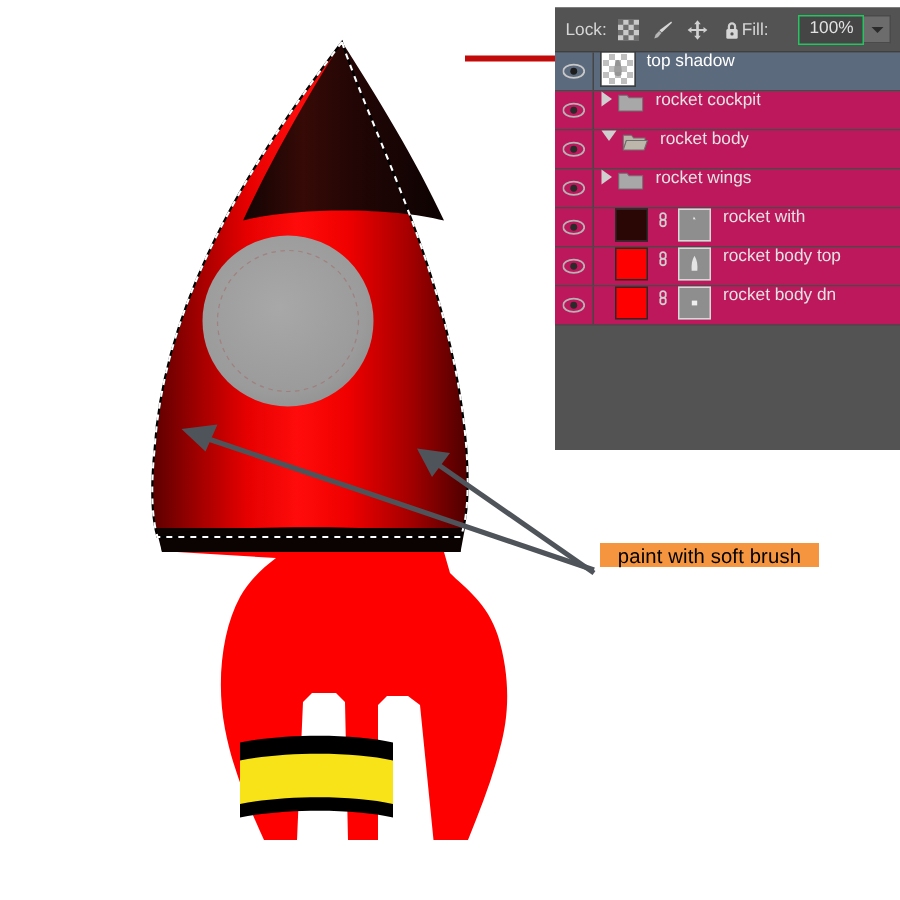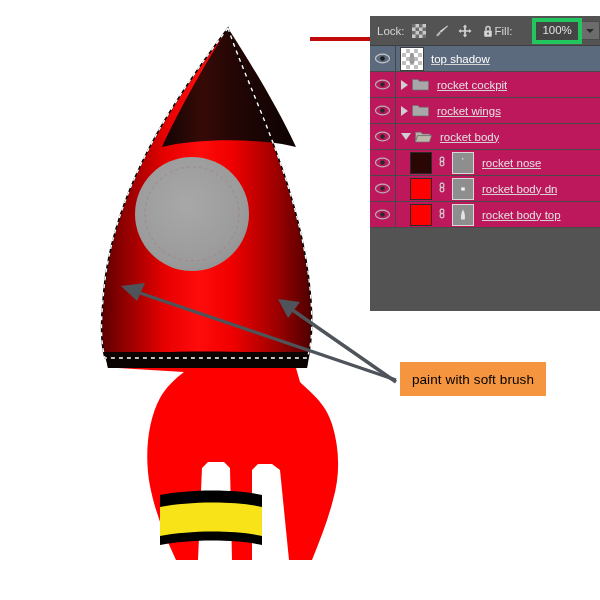--- a/index.html
+++ b/index.html
@@ -16,33 +16,33 @@
     background: #ffffff;
   }
 
   
   #artwork { position: absolute; left: 0; top: 0; width: 600px; height: 600px; }
 
   
   .callout {
     position: absolute;
     left: 400px; top: 362px;
-    width: 146px; height: 34px;
+    width: 146px; height: 16px;
     background: #f5953f;
     display: flex; align-items: center; justify-content: center;
     color: #000;
     font-size: 13.5px;
     letter-spacing: .1px;
     white-space: nowrap;
   }
 
   
   #layers-panel {
     position: absolute;
-    left: 370px; top: 16px;
+    left: 370px; top: 5px;
     width: 230px; height: 295px;
     background: #535353;
     color: #d3d3d3;
     font-size: 11.5px;
     user-select: none;
   }
   .lock-bar {
     position: relative;
     height: 30px;
     background: #535353;
@@ -50,21 +50,21 @@
     padding: 0 6px 0 7px;
     border-bottom: 1px solid #3f3f3f;
   }
   .lock-label { font-size: 11.5px; color: #d6d6d6; margin-right: 7px; }
   .lock-icons { display: flex; align-items: center; gap: 9px; }
   .lock-ic { width: 14px; height: 14px; display: block; }
   .fill-group { margin-left: auto; display: flex; align-items: center; }
   .fill-label { font-size: 11.5px; color: #d6d6d6; margin-right: 20px; }
   .fill-box {
     background: #454545;
-    border: 4px solid #22c55e;
+    border: 1px solid #22c55e;
     color: #e2e2e2;
     font-size: 11.5px;
     padding: 2px 6px 3px 6px;
     min-width: 44px;
     text-align: center;
     line-height: 13px;
   }
   .fill-drop {
     background: #6c6c6c;
     border: 1px solid #4a4a4a;
@@ -87,21 +87,21 @@
     background: #be185d;
     border-bottom: 1px solid #494949;
   }
   .layer-row.selected { background: #5c6a7d; }
   .eye-cell {
     width: 26px; height: 100%;
     display: flex; align-items: center; justify-content: center;
     border-right: 1px solid #454545;
     flex: 0 0 26px;
   }
-  .row-body { display: flex; align-items: center; height: 100%; flex: 1 1 auto; padding-left: 5px; min-width: 0; text-decoration: underline; }
+  .row-body { display: flex; height: 100%; flex: 1 1 auto; padding-left: 5px; min-width: 0; }
   .layer-name { margin-left: 8px; color: #e3e3e3; font-size: 11.5px; white-space: nowrap; overflow: hidden; }
   .layer-row.selected .layer-name { color: #ffffff; }
 
   .tri { width: 0; height: 0; margin-right: 4px; flex: 0 0 auto; }
   .tri.closed { border-top: 5px solid transparent; border-bottom: 5px solid transparent; border-left: 7px solid #cfcfcf; }
   .tri.open { border-left: 5px solid transparent; border-right: 5px solid transparent; border-top: 7px solid #cfcfcf; }
 
   .folder { width: 17px; height: 14px; flex: 0 0 auto; }
 
   .thumb {
@@ -344,117 +344,117 @@
     </div>
 
     <div class="layer-row">
       <div class="eye-cell">
         <svg width="15" height="11" viewBox="0 0 15 11">
           <ellipse cx="7.5" cy="5.5" rx="7" ry="4.4" fill="none" stroke="#b4b4b4" stroke-width="1.2"></ellipse>
           <circle cx="7.5" cy="5.5" r="2.3" fill="#2a2a2a"></circle>
         </svg>
       </div>
       <div class="row-body">
-        <span class="tri closed"></span>
-        <span>
-          <svg class="folder" viewBox="0 0 17 14">
-            <path d="M0.5 2.5 L6 2.5 L7.4 4.2 L16.5 4.2 L16.5 13 L0.5 13 Z" fill="#a8a8a8" stroke="#6e6e6e" stroke-width="0.7"></path>
-          </svg>
-        </span>
-        <span class="layer-name">rocket wings</span>
-      </div>
-    </div>
-
-    <div class="layer-row">
-      <div class="eye-cell">
-        <svg width="15" height="11" viewBox="0 0 15 11">
-          <ellipse cx="7.5" cy="5.5" rx="7" ry="4.4" fill="none" stroke="#b4b4b4" stroke-width="1.2"></ellipse>
-          <circle cx="7.5" cy="5.5" r="2.3" fill="#2a2a2a"></circle>
-        </svg>
-      </div>
-      <div class="row-body">
         <span class="tri open"></span>
         <span>
           <svg class="folder" viewBox="0 0 17 14">
             <path d="M0.5 3.2 L6 3.2 L7.4 5 L15 5 L15 6.6 L2.6 6.6 L0.5 13 Z" fill="#b8b3a6" stroke="#6e6e6e" stroke-width="0.7"></path>
             <path d="M2.6 6.6 L16.6 6.6 L14.4 13 L0.5 13 Z" fill="#bcb7aa" stroke="#6e6e6e" stroke-width="0.7"></path>
           </svg>
         </span>
         <span class="layer-name">rocket body</span>
       </div>
     </div>
 
     <div class="layer-row">
       <div class="eye-cell">
         <svg width="15" height="11" viewBox="0 0 15 11">
           <ellipse cx="7.5" cy="5.5" rx="7" ry="4.4" fill="none" stroke="#b4b4b4" stroke-width="1.2"></ellipse>
           <circle cx="7.5" cy="5.5" r="2.3" fill="#2a2a2a"></circle>
         </svg>
       </div>
+      <div class="row-body">
+        <span class="tri closed"></span>
+        <span>
+          <svg class="folder" viewBox="0 0 17 14">
+            <path d="M0.5 2.5 L6 2.5 L7.4 4.2 L16.5 4.2 L16.5 13 L0.5 13 Z" fill="#a8a8a8" stroke="#6e6e6e" stroke-width="0.7"></path>
+          </svg>
+        </span>
+        <span class="layer-name">rocket wings</span>
+      </div>
+    </div>
+
+    <div class="layer-row">
+      <div class="eye-cell">
+        <svg width="15" height="11" viewBox="0 0 15 11">
+          <ellipse cx="7.5" cy="5.5" rx="7" ry="4.4" fill="none" stroke="#b4b4b4" stroke-width="1.2"></ellipse>
+          <circle cx="7.5" cy="5.5" r="2.3" fill="#2a2a2a"></circle>
+        </svg>
+      </div>
       <div class="row-body" style="padding-left:14px">
         <span class="thumb" style="background:#2a0604"></span>
         <span>
           <svg class="link-ic" viewBox="0 0 10 15">
             <path d="M3.2 4.2 A2 2 0 0 1 6.8 4.2 L6.8 6.4 A2 2 0 0 1 3.2 6.4 Z" fill="none" stroke="#cfcfcf" stroke-width="1.2"></path>
             <path d="M3.2 8.5 A2 2 0 0 1 6.8 8.5 L6.8 10.7 A2 2 0 0 1 3.2 10.7 Z" fill="none" stroke="#cfcfcf" stroke-width="1.2"></path>
           </svg>
         </span>
         <span class="mask-thumb">
           <svg width="20" height="20" viewBox="0 0 20 20" style="display:block">
             <path d="M9.6 4.4 L10.8 6.4 L9 6.2 Z" fill="#e8e8e8"></path>
           </svg>
         </span>
-        <span class="layer-name">rocket nose</span>
+        <span class="layer-name">rocket with</span>
       </div>
     </div>
 
     <div class="layer-row">
       <div class="eye-cell">
         <svg width="15" height="11" viewBox="0 0 15 11">
           <ellipse cx="7.5" cy="5.5" rx="7" ry="4.4" fill="none" stroke="#b4b4b4" stroke-width="1.2"></ellipse>
           <circle cx="7.5" cy="5.5" r="2.3" fill="#2a2a2a"></circle>
         </svg>
       </div>
       <div class="row-body" style="padding-left:14px">
         <span class="thumb" style="background:#ff0000"></span>
         <span>
           <svg class="link-ic" viewBox="0 0 10 15">
             <path d="M3.2 4.2 A2 2 0 0 1 6.8 4.2 L6.8 6.4 A2 2 0 0 1 3.2 6.4 Z" fill="none" stroke="#cfcfcf" stroke-width="1.2"></path>
             <path d="M3.2 8.5 A2 2 0 0 1 6.8 8.5 L6.8 10.7 A2 2 0 0 1 3.2 10.7 Z" fill="none" stroke="#cfcfcf" stroke-width="1.2"></path>
           </svg>
         </span>
         <span class="mask-thumb">
           <svg width="20" height="20" viewBox="0 0 20 20" style="display:block">
-            <rect x="8.2" y="8.4" width="3.6" height="3.2" fill="#efefef"></rect>
-          </svg>
-        </span>
-        <span class="layer-name">rocket body dn</span>
+            <path d="M10 4.5 C8.3 7.2 7.8 10.6 8.1 14.5 L11.9 14.5 C12.2 10.6 11.7 7.2 10 4.5 Z" fill="#e4e4e4"></path>
+          </svg>
+        </span>
+        <span class="layer-name">rocket body top</span>
       </div>
     </div>
 
     <div class="layer-row">
       <div class="eye-cell">
         <svg width="15" height="11" viewBox="0 0 15 11">
           <ellipse cx="7.5" cy="5.5" rx="7" ry="4.4" fill="none" stroke="#b4b4b4" stroke-width="1.2"></ellipse>
           <circle cx="7.5" cy="5.5" r="2.3" fill="#2a2a2a"></circle>
         </svg>
       </div>
       <div class="row-body" style="padding-left:14px">
         <span class="thumb" style="background:#ff0000"></span>
         <span>
           <svg class="link-ic" viewBox="0 0 10 15">
             <path d="M3.2 4.2 A2 2 0 0 1 6.8 4.2 L6.8 6.4 A2 2 0 0 1 3.2 6.4 Z" fill="none" stroke="#cfcfcf" stroke-width="1.2"></path>
             <path d="M3.2 8.5 A2 2 0 0 1 6.8 8.5 L6.8 10.7 A2 2 0 0 1 3.2 10.7 Z" fill="none" stroke="#cfcfcf" stroke-width="1.2"></path>
           </svg>
         </span>
         <span class="mask-thumb">
           <svg width="20" height="20" viewBox="0 0 20 20" style="display:block">
-            <path d="M10 4.5 C8.3 7.2 7.8 10.6 8.1 14.5 L11.9 14.5 C12.2 10.6 11.7 7.2 10 4.5 Z" fill="#e4e4e4"></path>
-          </svg>
-        </span>
-        <span class="layer-name">rocket body top</span>
+            <rect x="8.2" y="8.4" width="3.6" height="3.2" fill="#efefef"></rect>
+          </svg>
+        </span>
+        <span class="layer-name">rocket body dn</span>
       </div>
     </div>
 
 
   </div>
 
 </div>
 
 </body></html>

